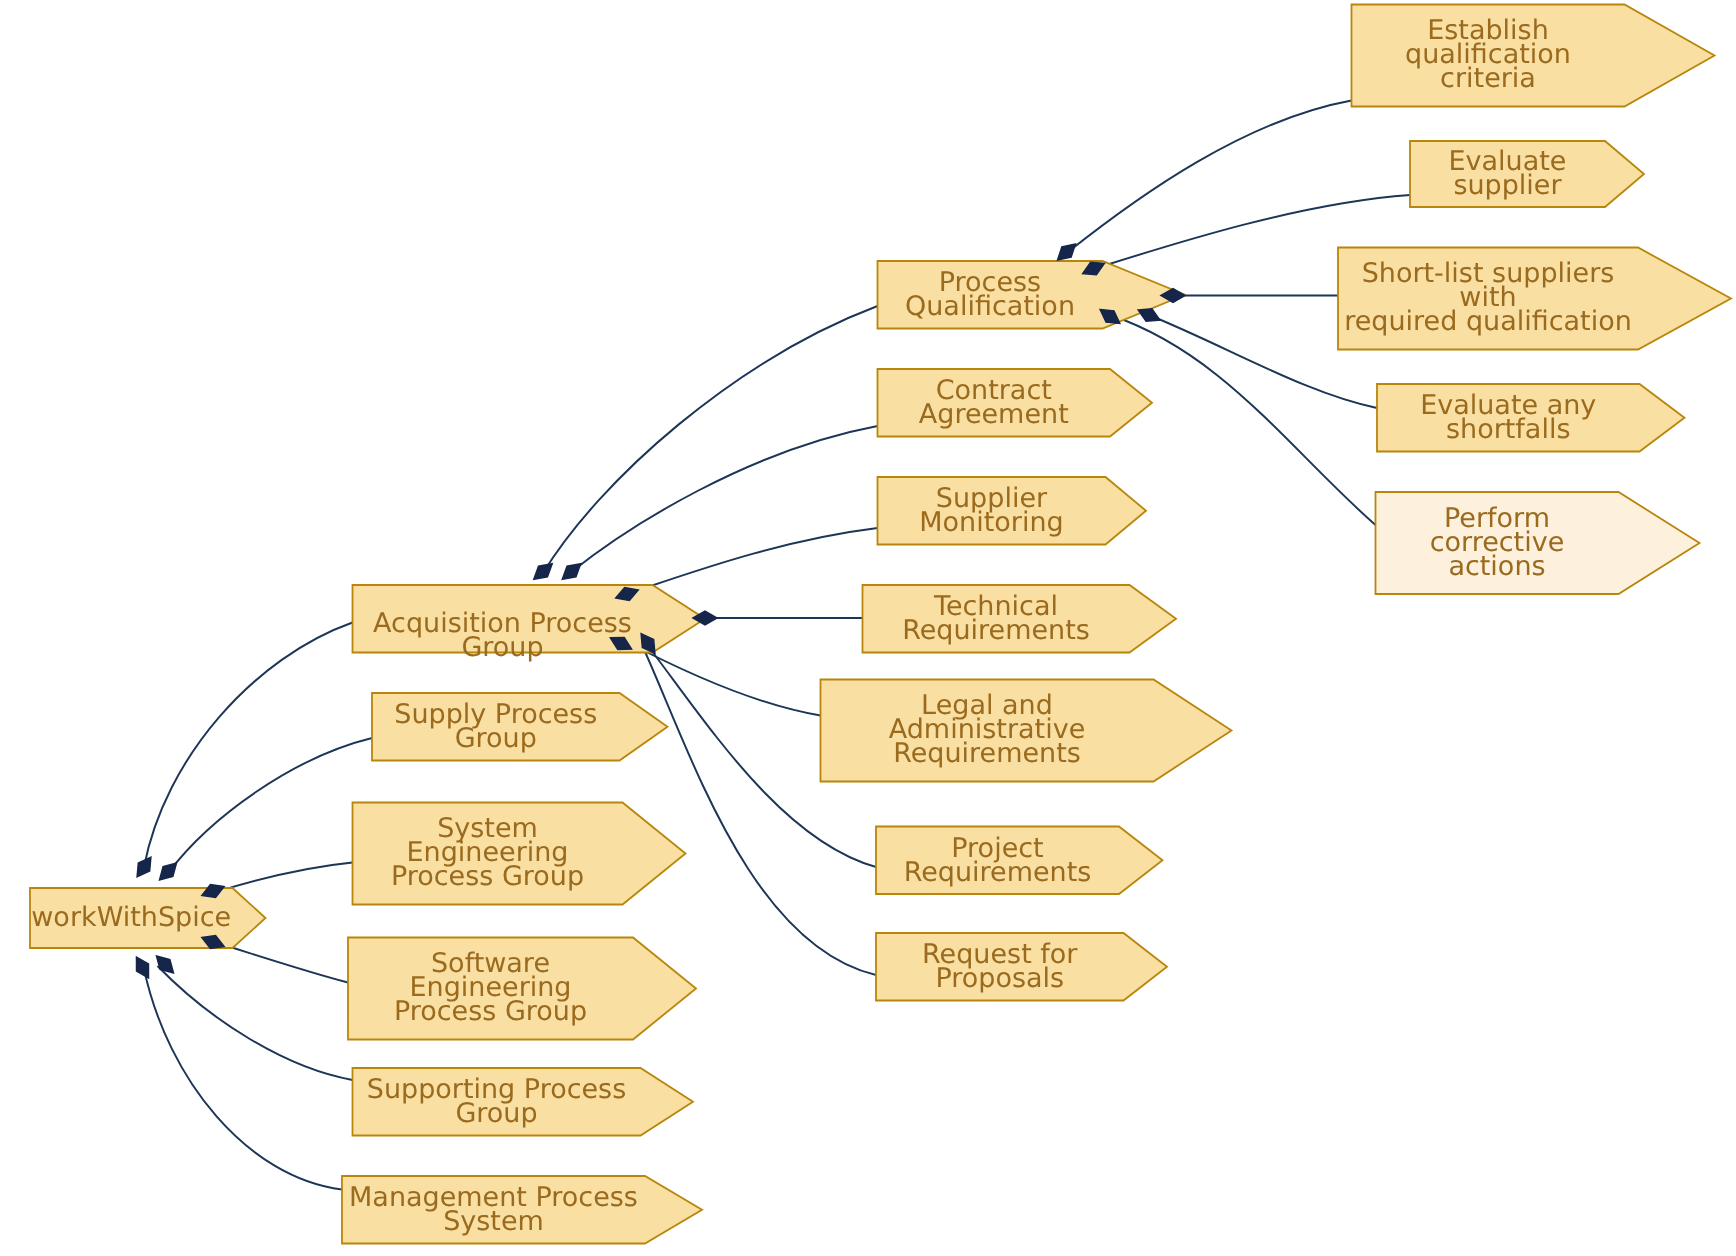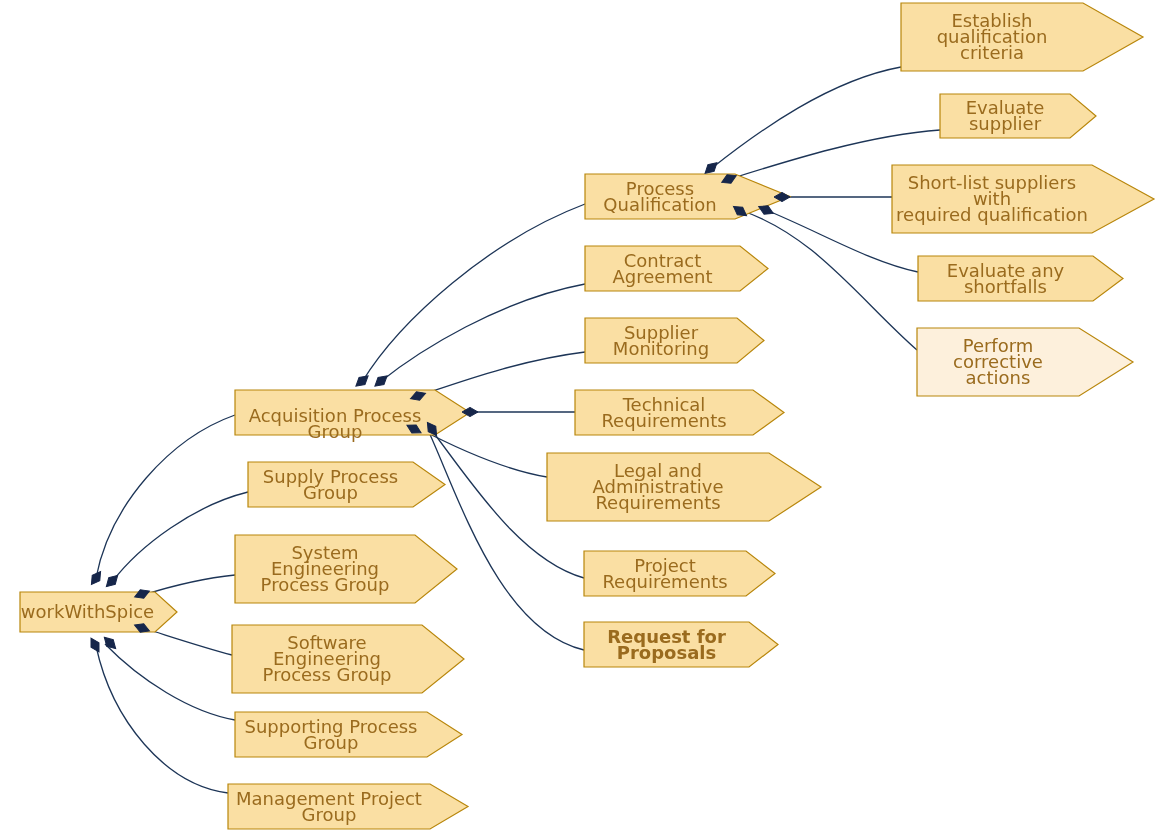--- a/index.html
+++ b/index.html
@@ -87,29 +87,29 @@
 
 <div id="label-layer">
     <div class="node-label" style="left: 20px; top: 592px; width: 135px; height: 40px;">workWithSpice</div>
     <div class="node-label" style="left: 235px; top: 390px; width: 200px; height: 45px; margin-top: 11px;">Acquisition Process Group</div>
     <div class="node-label" style="left: 248px; top: 462px; width: 165px; height: 45px;">Supply Process Group</div>
     <div class="node-label" style="left: 235px; top: 535px; width: 180px; height: 68px;">System Engineering
 Process Group</div>
     <div class="node-label" style="left: 232px; top: 625px; width: 190px; height: 68px;">Software Engineering
 Process Group</div>
     <div class="node-label" style="left: 235px; top: 712px; width: 192px; height: 45px;">Supporting Process Group</div>
-    <div class="node-label" style="left: 228px; top: 784px; width: 202px; height: 45px;">Management Project Group</div>
+    <div class="node-label" style="left: 228px; top: 784px; width: 202px; height: 45px;">Management Process System</div>
     <div class="node-label" style="left: 585px; top: 174px; width: 150px; height: 45px;">Process Qualification</div>
     <div class="node-label" style="left: 585px; top: 246px; width: 155px; height: 45px;">Contract Agreement</div>
     <div class="node-label" style="left: 585px; top: 318px; width: 152px; height: 45px;">Supplier Monitoring</div>
     <div class="node-label" style="left: 575px; top: 390px; width: 178px; height: 45px;">Technical Requirements</div>
     <div class="node-label" style="left: 547px; top: 453px; width: 222px; height: 68px;">Legal and Administrative
 Requirements</div>
     <div class="node-label" style="left: 584px; top: 551px; width: 162px; height: 45px;">Project Requirements</div>
-    <div class="node-label" style="left: 584px; top: 622px; width: 165px; height: 45px; font-weight: bold;">Request for Proposals</div>
+    <div class="node-label" style="left: 584px; top: 622px; width: 165px; height: 45px;">Request for Proposals</div>
     <div class="node-label" style="left: 901px; top: 3px; width: 182px; height: 68px;">Establish qualification
 criteria</div>
     <div class="node-label" style="left: 940px; top: 94px; width: 130px; height: 44px;">Evaluate supplier</div>
     <div class="node-label" style="left: 892px; top: 165px; width: 200px; height: 68px;">Short-list suppliers with
 required qualification</div>
     <div class="node-label" style="left: 918px; top: 256px; width: 175px; height: 45px;">Evaluate any shortfalls</div>
     <div class="node-label" style="left: 917px; top: 328px; width: 162px; height: 68px;">Perform corrective
 actions</div>
   </div>
 

